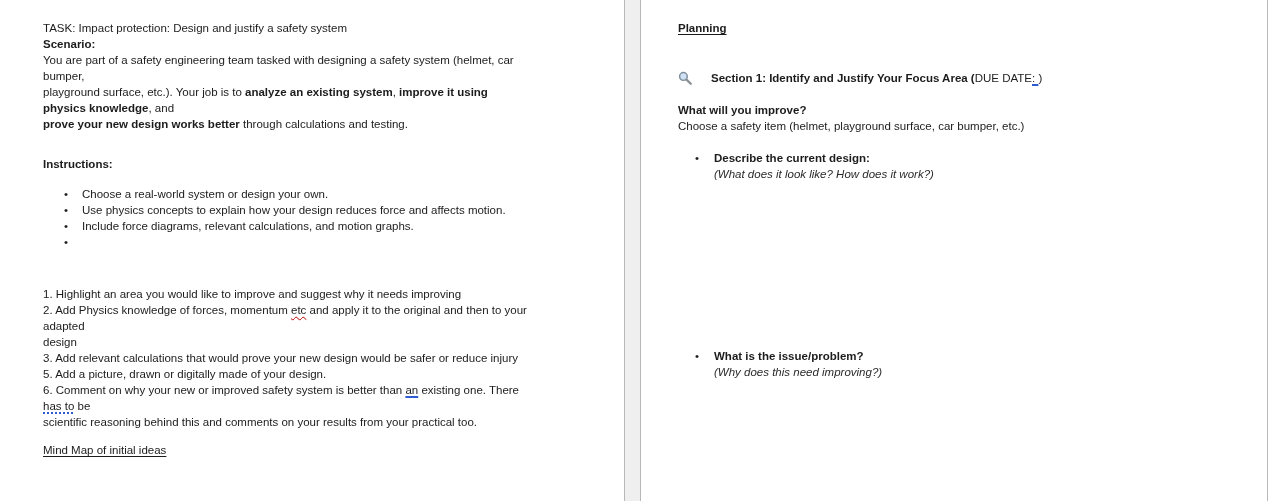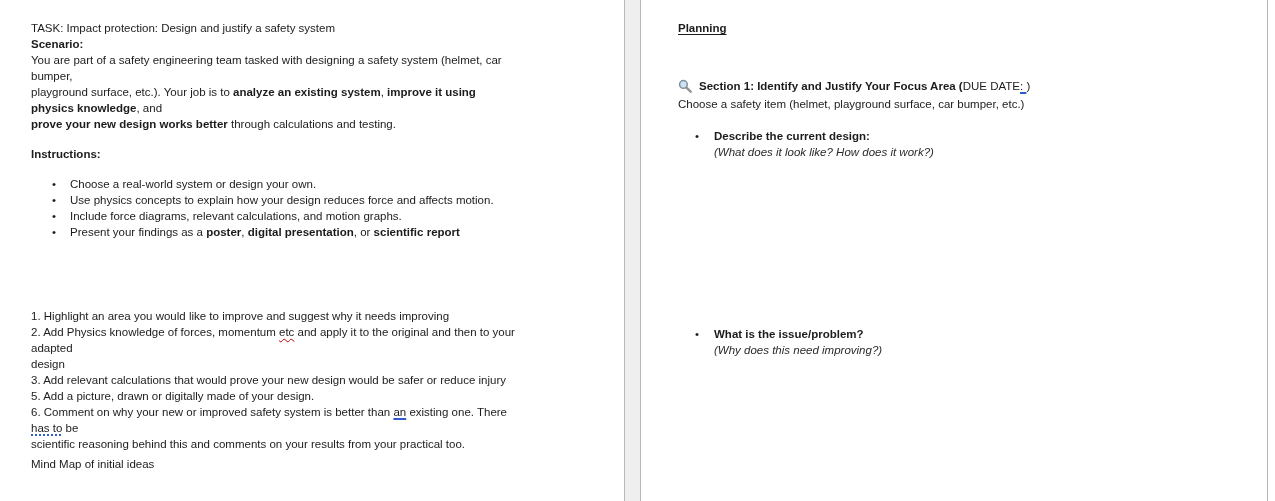--- a/index.html
+++ b/index.html
@@ -4,21 +4,21 @@
 <style>
   * { margin:0; padding:0; box-sizing:border-box; }
   html,body { background:#fff; }
   .stage {
     position:relative; width:1275px; height:501px; overflow:hidden;
     font-family:"Liberation Sans","DejaVu Sans",sans-serif;
     font-size:11.5px; line-height:16px; color:#1c1c1c;
     background:#fff;
   }
   .page { position:absolute; top:0; background:#fff; height:501px; }
-  .page-left  { left:4px;  width:552px; padding:20px 40px 0 27px; }
+  .page-left  { left:16px;  width:552px; padding:20px 40px 0 27px; }
   .page-gap   { position:absolute; top:0; left:624px; width:17px; height:501px;
                 background:var(--page_gap,#efefef);
                 border-left:1px solid var(--page_edge,#b8b8b8);
                 border-right:1px solid var(--page_edge,#b8b8b8); }
   .page-right { left:641px; width:626px; padding:20px 30px 14px 37px; }
   .right-edge { position:absolute; top:0; left:1267px; width:1px; height:501px;
                 background:var(--page_edge,#b8b8b8); }
 
   .b  { font-weight:700; }
   .u  { text-decoration:underline; text-underline-offset:2px; }
@@ -27,30 +27,30 @@
         text-decoration-thickness:1px; text-underline-offset:2px; }
   .bu { text-decoration:underline; text-decoration-style:solid;
         text-decoration-color:var(--grammar_blue,#2f5bd0);
         text-decoration-thickness:1.5px; text-underline-offset:2px; }
   .bd { text-decoration:underline; text-decoration-style:dotted;
         text-decoration-color:var(--grammar_blue,#2f5bd0);
         text-decoration-thickness:1.5px; text-underline-offset:2px; }
 
   .h-bold { font-weight:700; }
   .mt16 { }
-  .mt14 { margin-top:14px; }
+  .mt14 { margin-top:24px; }
 
   ul.doc-bullets { list-style:none; margin-top:14px; }
   ul.doc-bullets li { position:relative; padding-left:39px; }
   ul.doc-bullets li .dot { position:absolute; left:21px; top:0; }
 
-  .numbered-block { margin-top:68px; }
-  .mindmap { margin-top:4px; text-underline-offset:2px; }
+  .numbered-block { margin-top:52px; }
+  .mindmap { margin-top:12px; text-decoration:underline; text-underline-offset:2px; }
 
-  .section1-line { margin-top:40px; display:flex; align-items:center; gap:6px; height:20px; }
+  .section1-line { margin-top:32px; display:flex; align-items:center; gap:18px; height:20px; }
   .section1-line .txt { white-space:nowrap; }
 
   .planning-bullet { position:relative; padding-left:36px; }
   .planning-bullet .dot { position:absolute; left:17px; top:0; }
   .pb-title { font-weight:700; }
   .pb-prompt { font-style:italic; color:#2a2a2a; }
   .pb-1 { margin-top:16px; }
   .pb-2 { margin-top:166px; }
   .improve-q { margin-top:14px; font-weight:700; }
 </style>
@@ -76,21 +76,20 @@
       <li>
         <span class="dot">•</span>
         <span><span>Use physics concepts to explain how your design reduces force and affects motion.</span></span>
       </li>
       <li>
         <span class="dot">•</span>
         <span><span>Include force diagrams, relevant calculations, and motion graphs.</span></span>
       </li>
       <li>
         <span class="dot">•</span>
-        <span><span>Present your findings as a </span><span class="b">poster</span><span>, </span><span class="b">digital presentation</span><span>, or </span><span class="b">scientific report</span></span>
       </li>
     </ul>
 
     <div class="numbered-block">
       <div><span>1. Highlight an area you would like to improve and suggest why it needs improving</span></div>
       <div><span>2. Add Physics knowledge of forces, momentum </span><span class="sq">etc</span><span> and apply it to the original and then to your adapted</span><br><span>design</span></div>
       <div><span>3. Add relevant calculations that would prove your new design would be safer or reduce injury</span></div>
       <div><span>5. Add a picture, drawn or digitally made of your design.</span></div>
       <div><span>6. Comment on why your new or improved safety system is better than </span><span class="bu">an</span><span> existing one. There </span><span class="bd">has to</span><span> be</span><br><span>scientific reasoning behind this and comments on your results from your practical too.</span></div>
     </div>
@@ -106,20 +105,21 @@
     <div class="section1-line">
       <span style="display:inline-flex;">
         <svg width="15" height="15" viewBox="0 0 16 16" aria-hidden="true">
           <circle cx="5.8" cy="5.8" r="4.1" fill="#cfe2f3" stroke="#7f8f9f" stroke-width="1.6"></circle>
           <line x1="9.1" y1="9.1" x2="13.6" y2="13.6" stroke="#8d9297" stroke-width="2.6" stroke-linecap="round"></line>
         </svg>
       </span>
       <span class="txt"><span class="b">Section 1: Identify and Justify Your Focus Area (</span><span>DUE DATE</span><span class="bu">: </span><span>)</span></span>
     </div>
 
+    <div class="improve-q">What will you improve?</div>
     <div>Choose a safety item (helmet, playground surface, car bumper, etc.)</div>
 
     <div class="planning-bullet pb-1">
       <span class="dot">•</span>
       <div class="pb-title">Describe the current design:</div>
       <div class="pb-prompt">(What does it look like? How does it work?)</div>
     </div>
 
     <div class="planning-bullet pb-2">
       <span class="dot">•</span>

